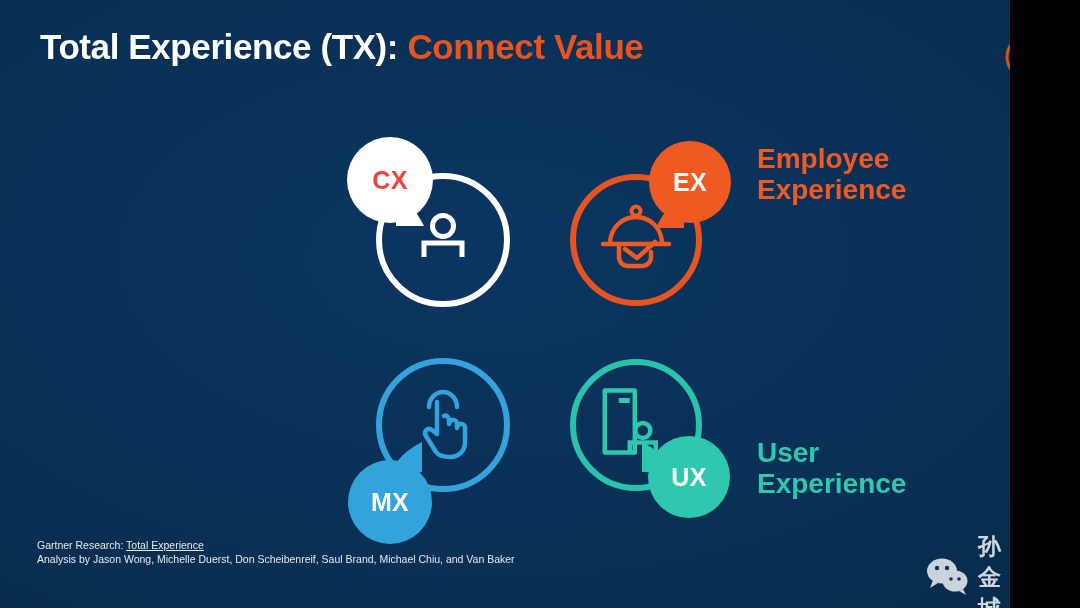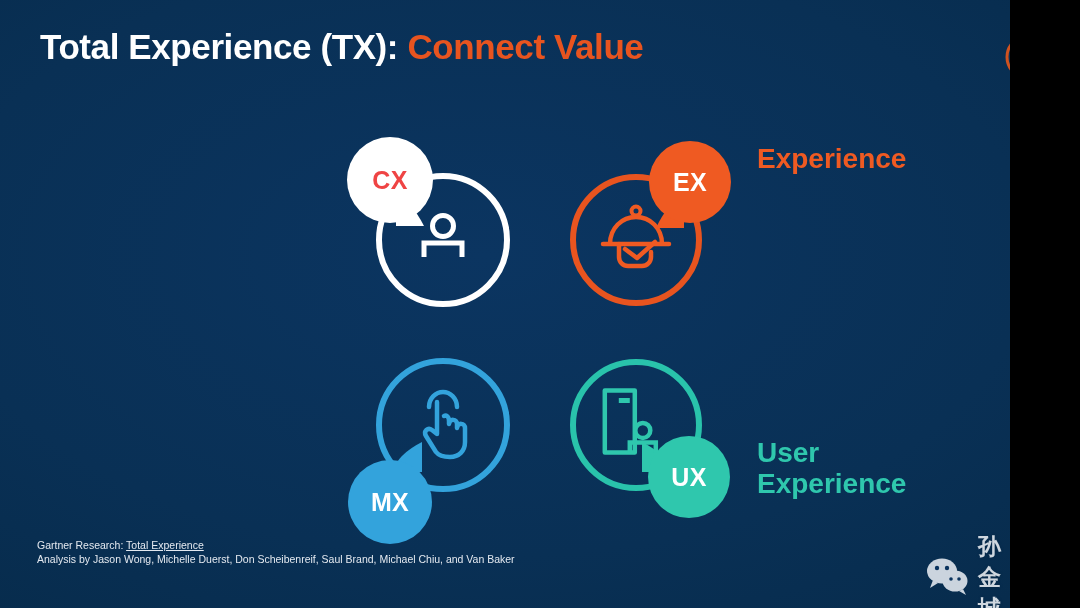--- a/index.html
+++ b/index.html
@@ -198,20 +198,21 @@
           <line x1="6" y1="42" x2="72" y2="42" stroke="#ef5a22" stroke-width="4.5" stroke-linecap="round"></line>
           <path d="M22 42 L22 55 C22 60 26 64 31 64 L45 64 C50 64 54 60 54 55 L54 50" fill="none" stroke="#ef5a22" stroke-width="4.5" stroke-linejoin="round" stroke-linecap="round"></path>
           <path d="M28 47 L40 56 L58 40" fill="none" stroke="#ef5a22" stroke-width="4.5" stroke-linejoin="round" stroke-linecap="round"></path>
         </svg>
       </span>
     </div>
     <div class="badge ex">
       <span>EX</span>
     </div>
     <div class="qlabel ex">
+      <div>Employee</div>
       <div>Experience</div>
     </div>
   </div>
 
   <div class="group">
     <div class="nub" style="left:390px; top:438px; width:34px; height:34px;">
       <svg width="34" height="34" viewBox="0 0 34 34">
           <path d="M2 34 Q 8 16 32 4 L 32 34 Z" fill="#33a3dc"></path>
         </svg>
     </div>

